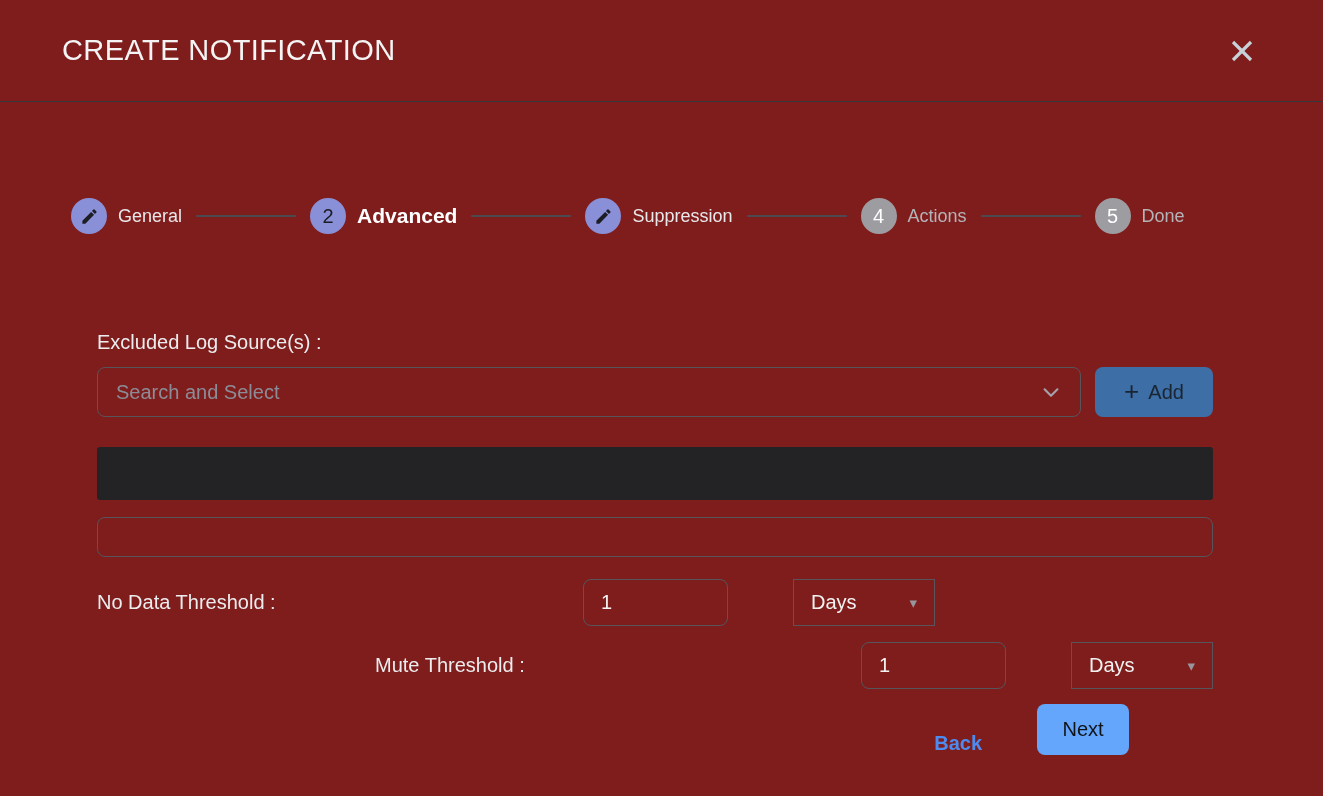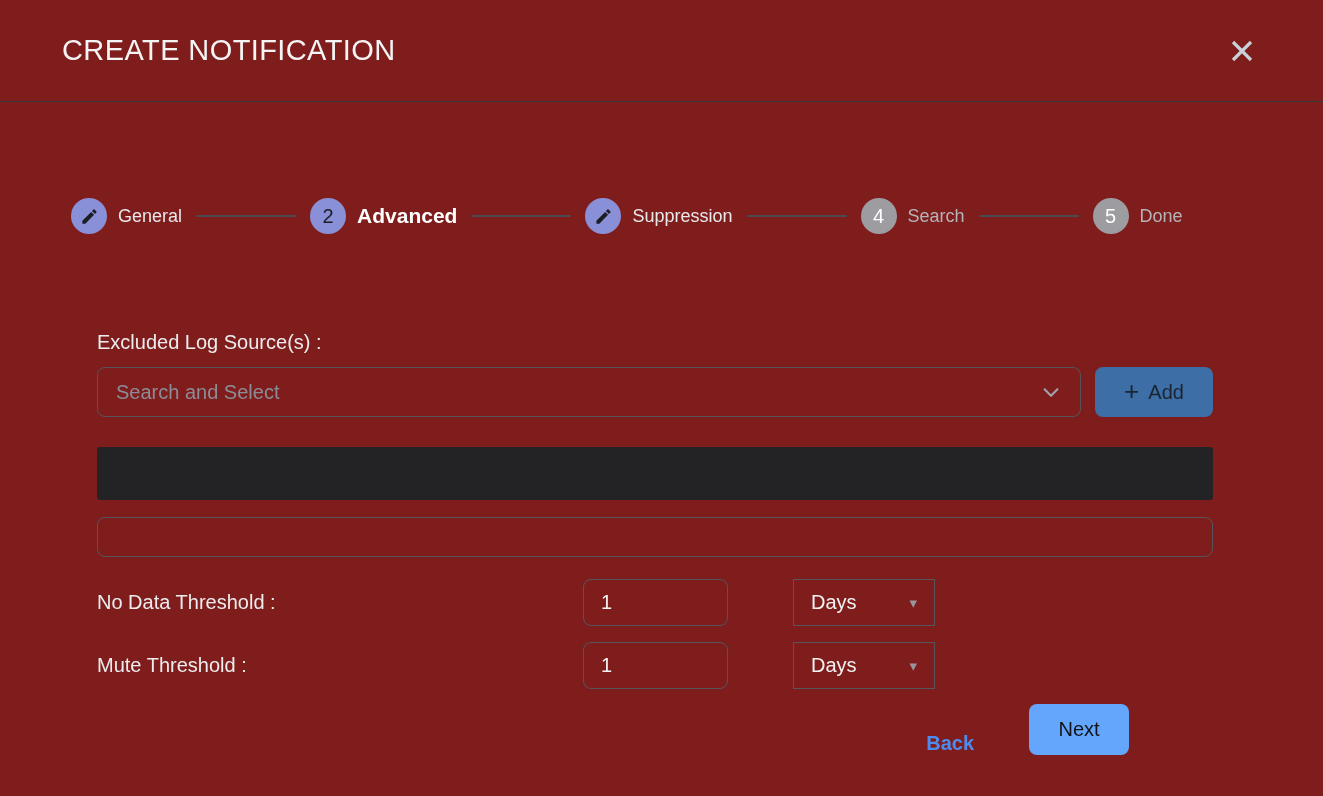--- a/index.html
+++ b/index.html
@@ -79,21 +79,21 @@
   .label-col { width:486px; flex:0 0 486px; }
   .tenant-input {
     flex:1; height:40px;
     background:transparent; border:1px solid #55555b; border-radius:8px;
     color:#f2f2f2; font-size:19px; padding:0 14px;
     font-family:"Liberation Sans", sans-serif;
     outline:none;
   }
 
   .threshold-row-1 { margin-top:22px; }
-  .threshold-row-2 { margin-top:16px; }
+  .threshold-row-2 { margin-top:16px;justify-content:flex-end; }
   .num-input {
     width:145px; height:47px;
     background:transparent; border:1px solid #55555b; border-radius:8px;
     color:#f2f2f2; font-size:20px; padding:0 17px;
     font-family:"Liberation Sans", sans-serif;
     outline:none;
   }
   .unit-select {
     margin-left:65px; width:142px; height:47px;
     border:1px solid #55555b; border-radius:0;
@@ -107,21 +107,21 @@
   .footer {
     display:flex; align-items:flex-end; justify-content:flex-end;
     gap:55px; margin-top:15px; padding-right:84px;
   }
   .back-link {
     background:none; border:none; cursor:pointer;
     color:#4c8cf0; font-size:20px; font-weight:600;
     font-family:"Liberation Sans", sans-serif;
   }
   .next-btn {
-    width:100px; height:51px;
+    width:92px; height:51px;
     background:#63a6fb; border:none; border-radius:8px;
     color:#101419; font-size:20px; cursor:pointer;
     font-family:"Liberation Sans", sans-serif;
   }
 </style>
 </head>
 <body>
 
 <div class="modal">
 
@@ -165,21 +165,21 @@
       </div>
       <span class="step-label">Suppression</span>
     </div>
 
     <div class="connector"></div>
 
     <div class="step">
       <div class="step-circle upcoming-state">
         <span class="step-num">4</span>
       </div>
-      <span class="step-label upcoming">Search</span>
+      <span class="step-label upcoming">Actions</span>
     </div>
 
     <div class="connector"></div>
 
     <div class="step">
       <div class="step-circle upcoming-state">
         <span class="step-num">5</span>
       </div>
       <span class="step-label upcoming">Done</span>
     </div>

